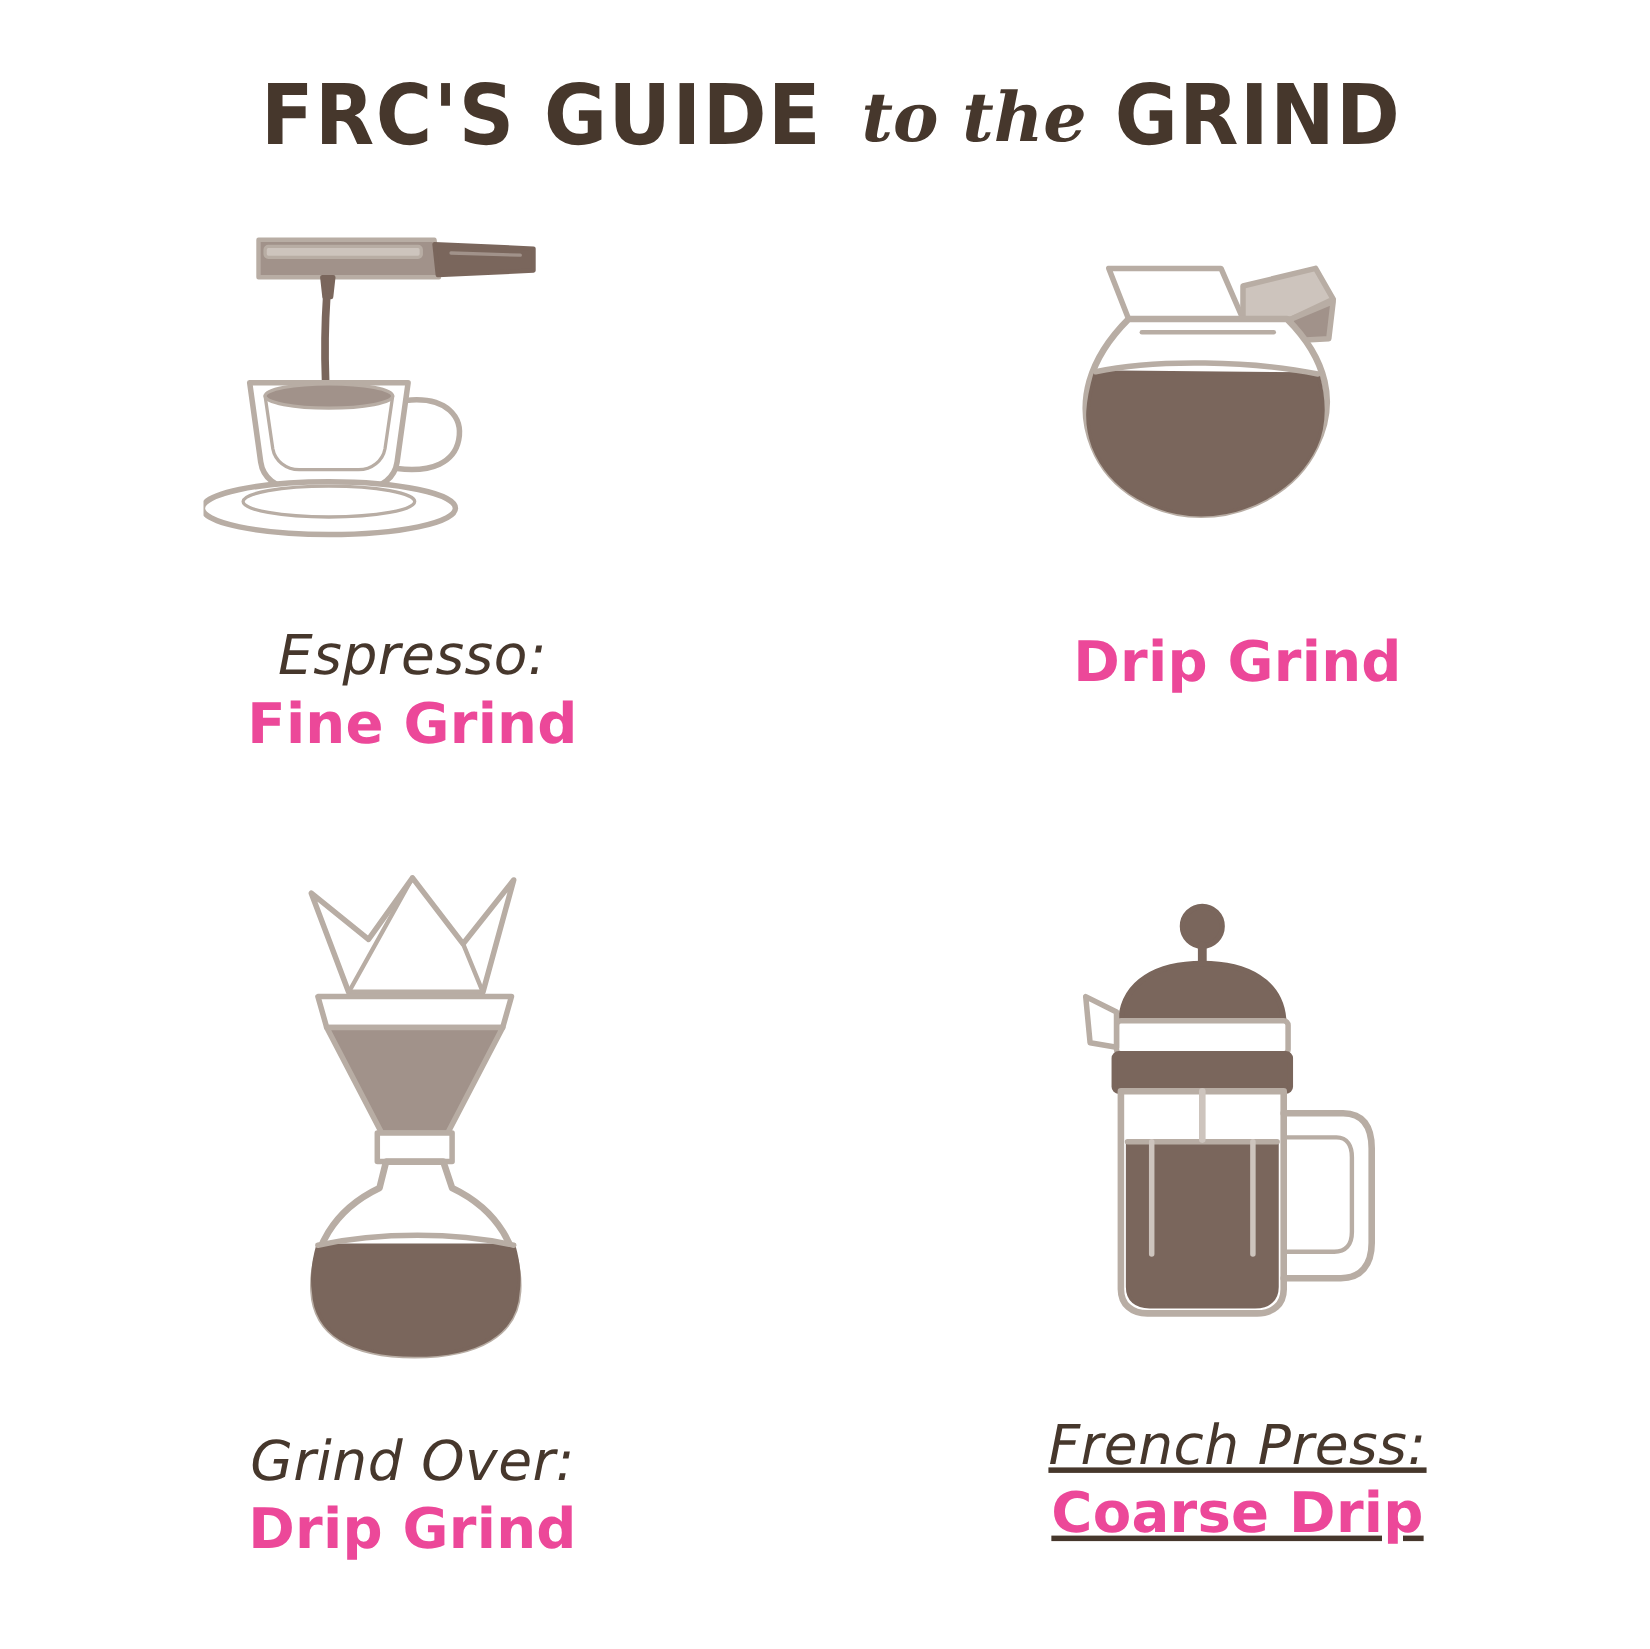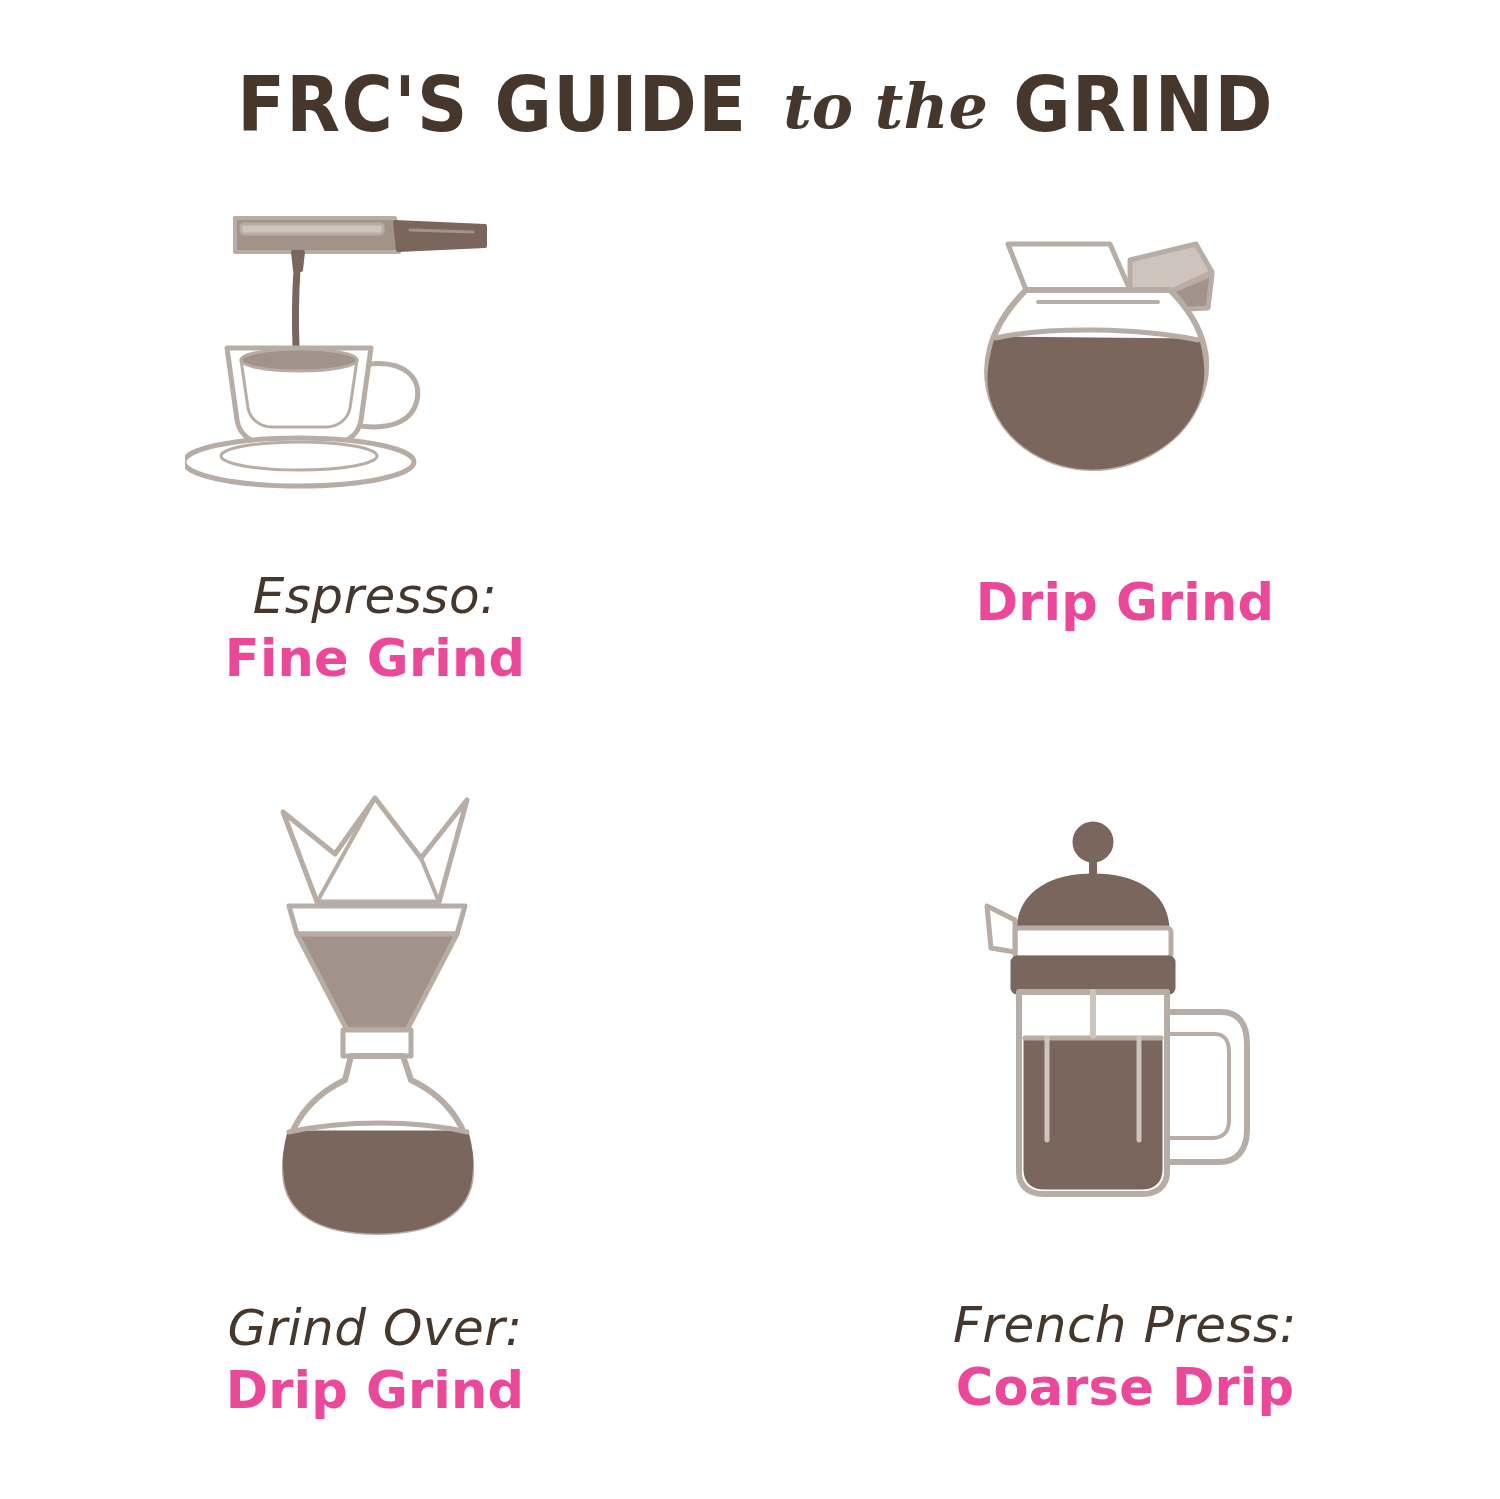--- a/index.html
+++ b/index.html
@@ -93,21 +93,21 @@
   .caption .grind {
     display: block;
     font-family: "DejaVu Sans", sans-serif;
     font-weight: 700;
     font-size: 51px;
     color: #ec4899;
     letter-spacing: 0.2px;
     margin-top: 6px;
   }
   .cell-pourover .caption { margin-top: 50px; }
-  .cell-french .caption { margin-top: 47px; }
+  .cell-french .caption { margin-top: 36px; text-decoration: underline; }
   svg { display: block; }
 </style>
 </head>
 <body>
 
 <div class="page">
 
   <div class="title-wrap">
     <span class="title-part title-bold">FRC'S GUIDE</span><span class="title-part title-italic">to the</span><span class="title-part title-bold">GRIND</span>
   </div>

